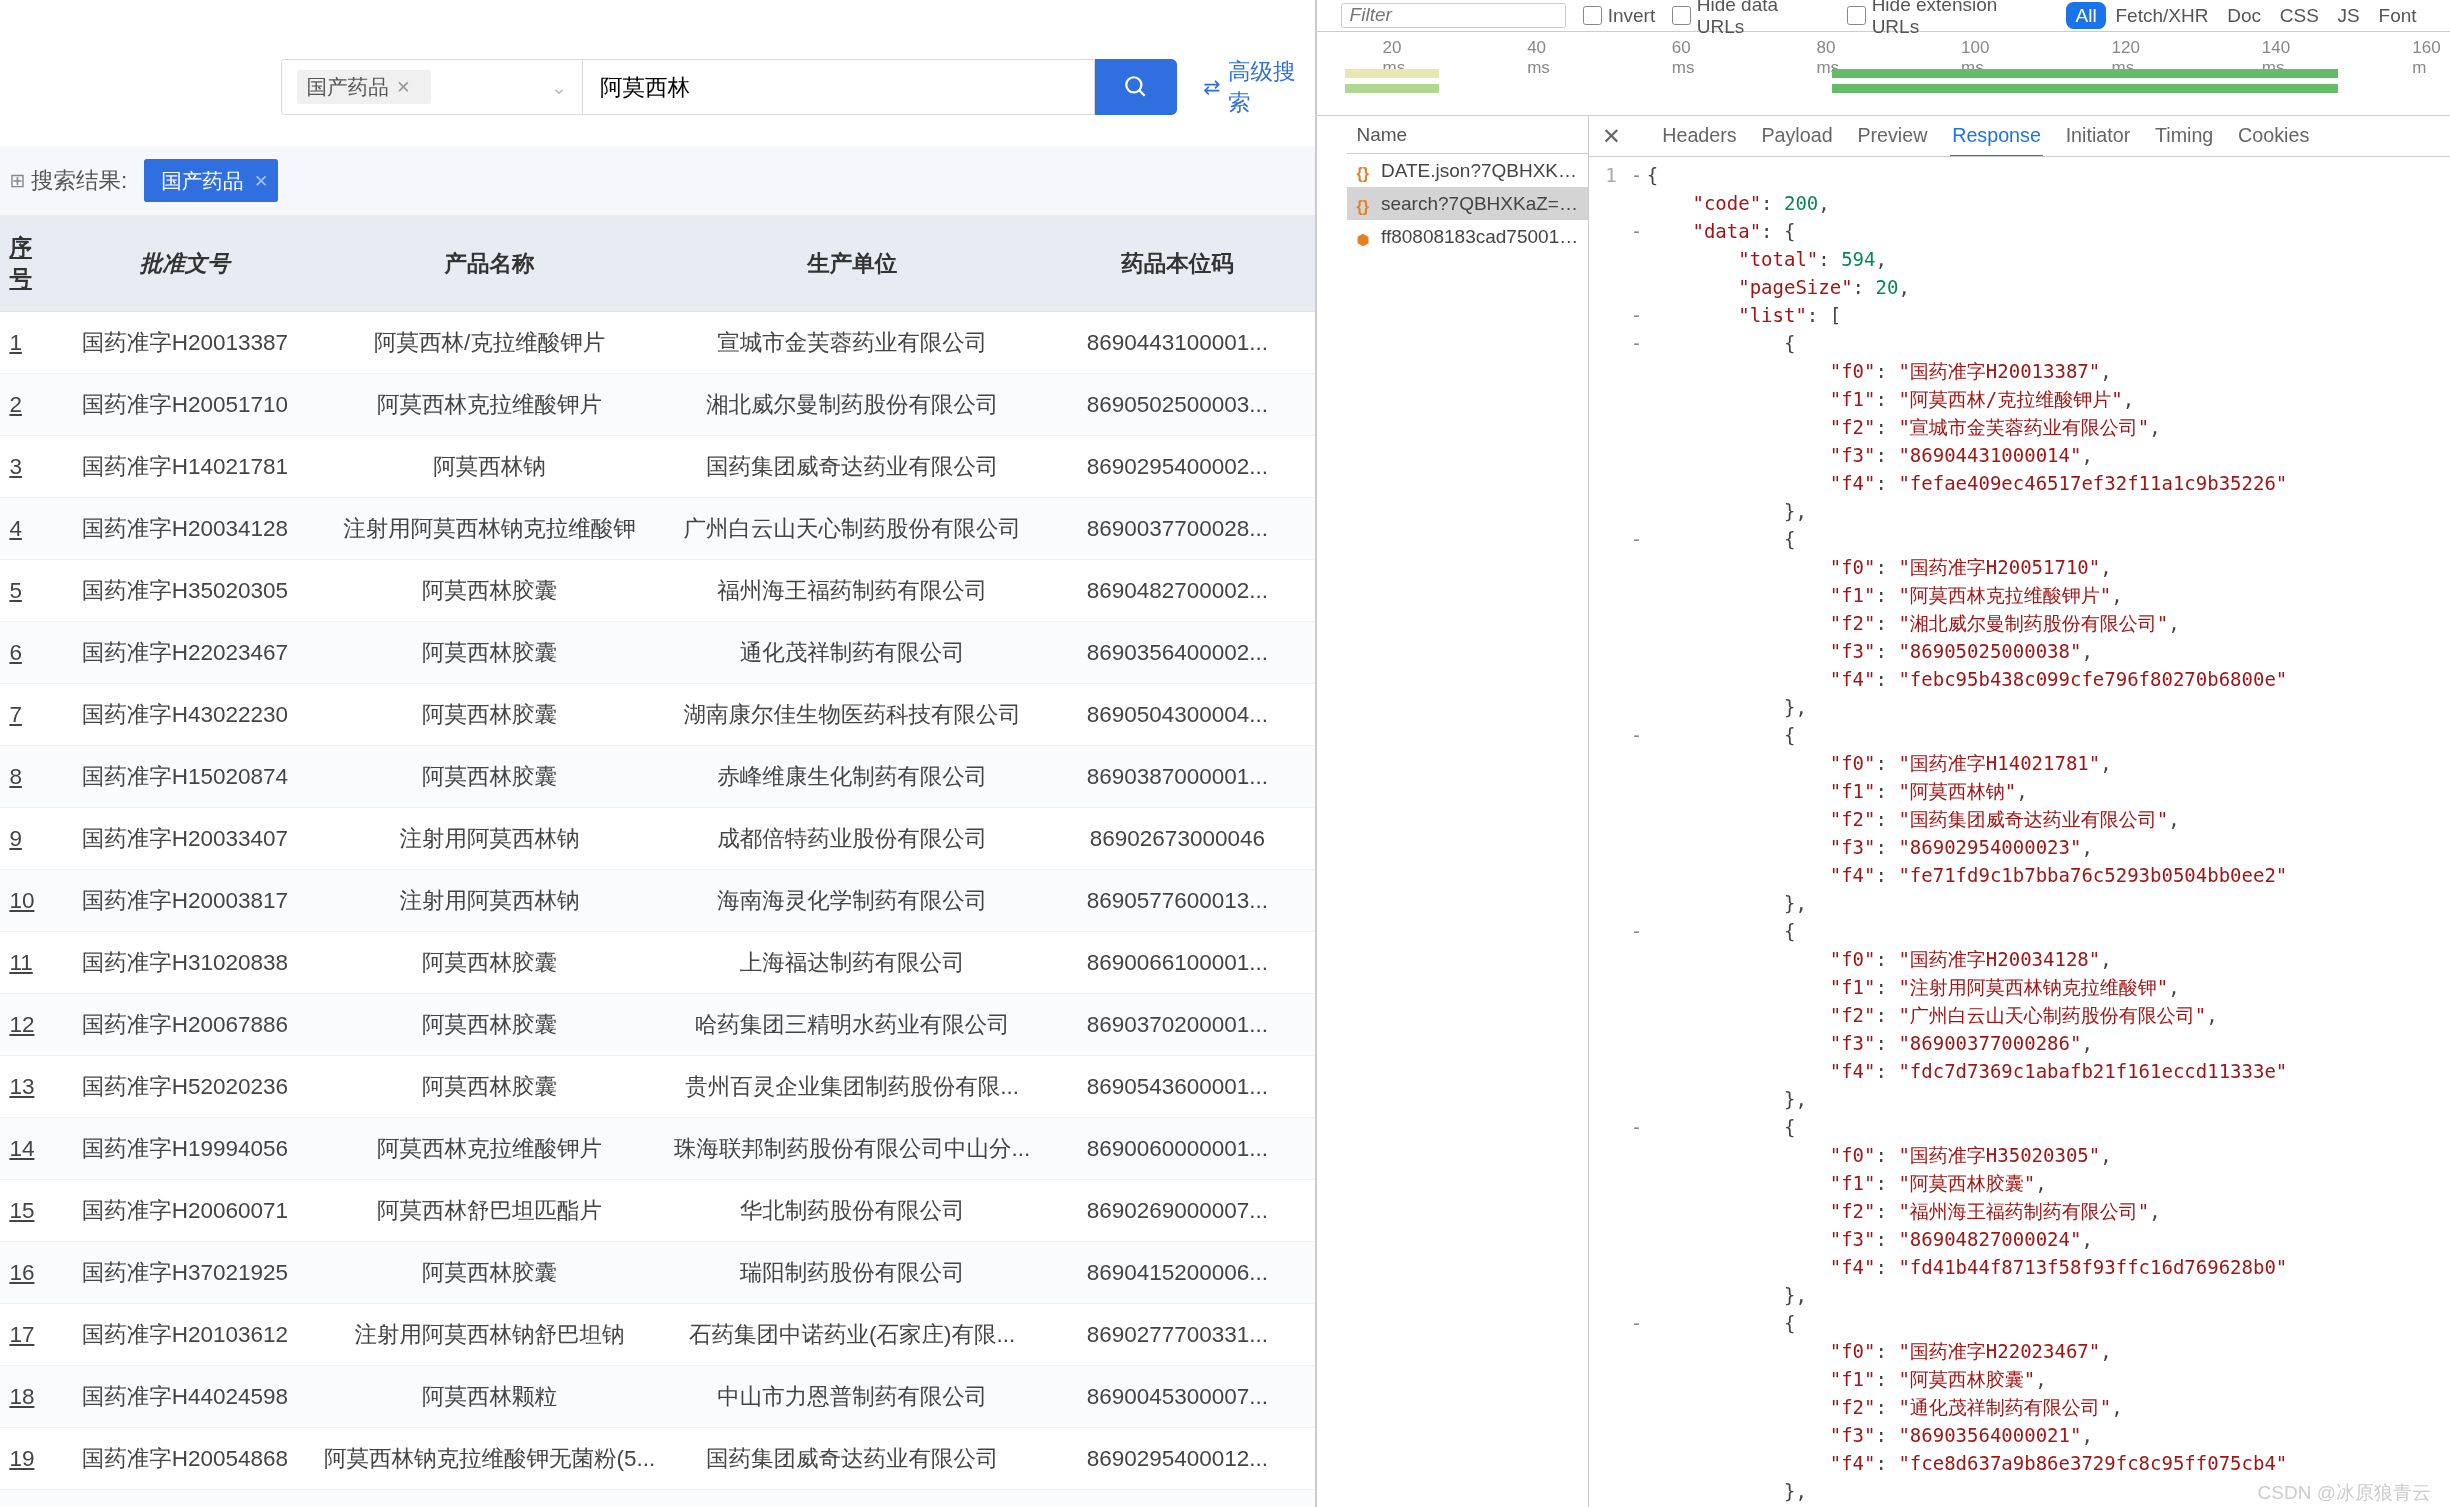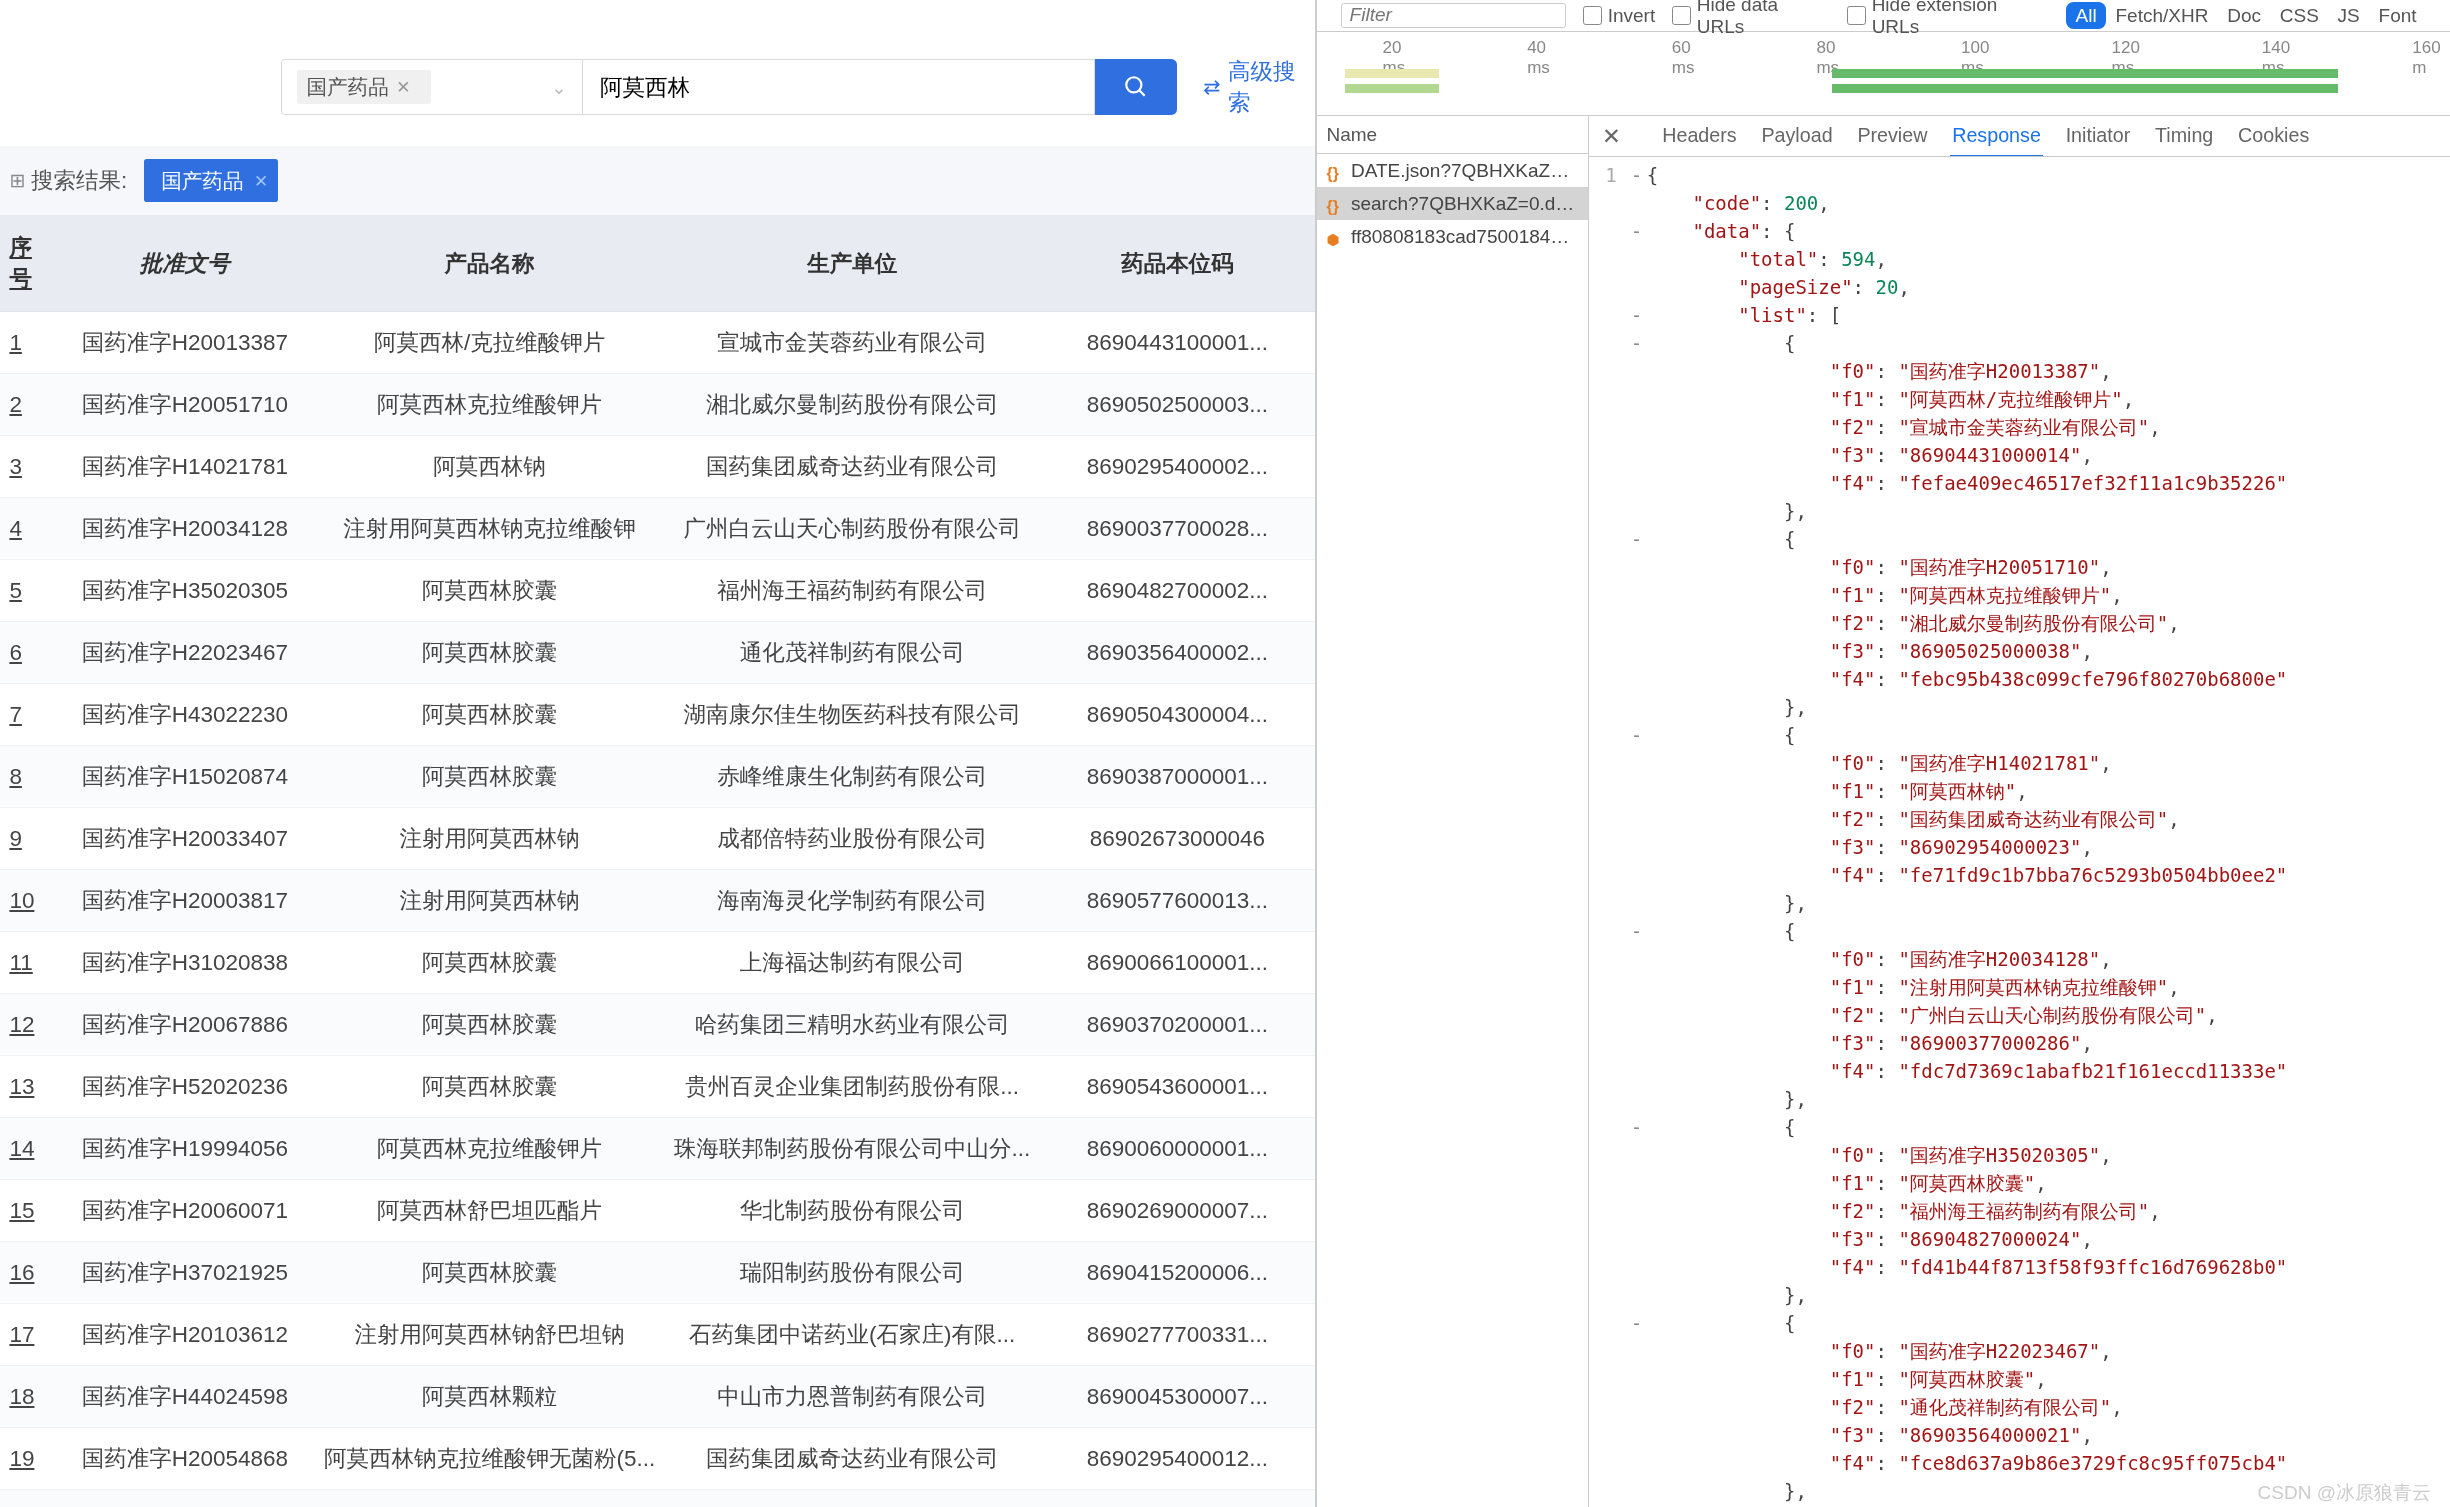--- a/index.html
+++ b/index.html
@@ -49,21 +49,21 @@
 .timeline-row { height: 84px; border-bottom: 0.9px solid #ccc; position: relative; padding: 5.6px 9.4px; }
 .timeline-ticks { display: flex; font-size: 17px; color: #888; gap: 122px; padding-left: 56px; }
 .timeline-track { position: absolute; top: 37px; left: 9.4px; right: 9.4px; height: 13px; }
 .tl-bar { position: absolute; height: 9.4px; background: #4caf50; }
 .tl-bar.r1 { left: 19px; width: 94px; top: 0; background: #e8e8b0; }
 .tl-bar.r2 { left: 19px; width: 94px; top: 15px; background: #b0d890; }
 .tl-bar.r3 { left: 506px; width: 506px; top: 0; background: #66bb6a; }
 .tl-bar.r4 { left: 506px; width: 506px; top: 15px; background: #66bb6a; }
 
 .network-body { display: flex; flex: 1; overflow: hidden; }
-.request-list { width: 272px; border-right: 0.9px solid #ccc; display: flex; flex-direction: column; }
+.request-list { width: 272px; border-right: 0.9px solid #ccc; display: flex; flex-direction: column; padding-left: 30px; }
 .req-header { padding: 7.5px 9.4px; font-size: 19px; color: #555; border-bottom: 0.9px solid #ccc; }
 .req-item { padding: 5.6px 9.4px; font-size: 19px; color: #444; cursor: pointer; display: flex; align-items: center; gap: 7.5px; overflow: hidden; white-space: nowrap; }
 .req-item.selected { background: #d4d4d4; }
 .req-icon { width: 17px; height: 17px; flex-shrink: 0; }
 .req-icon.json::before { content: "{}"; color: #e67e22; font-size: 16px; font-weight: bold; }
 .req-icon.script::before { content: "⬢"; color: #e67e22; font-size: 15px; }
 .req-name { overflow: hidden; text-overflow: ellipsis; }
 
 .response-panel { flex: 1; display: flex; flex-direction: column; overflow: hidden; }
 .resp-tabs { height: 41px; border-bottom: 0.9px solid #ccc; display: flex; align-items: center; font-size: 19.7px; gap: 30px; padding: 0 13px; color: #666; }

